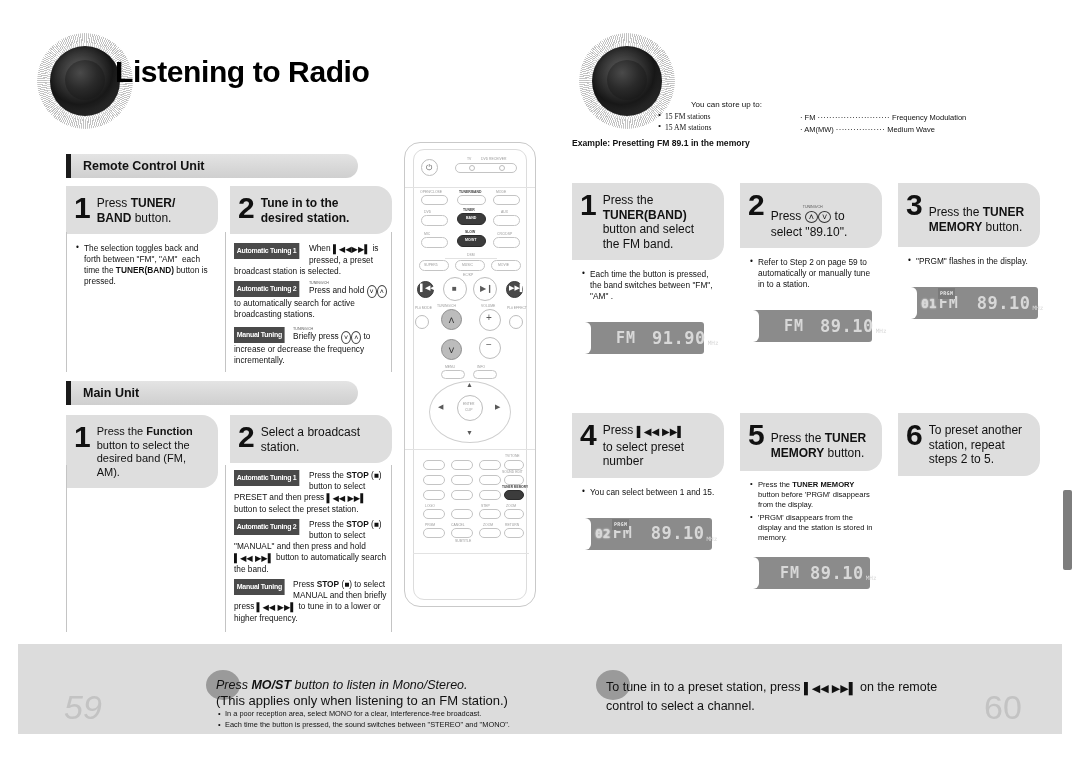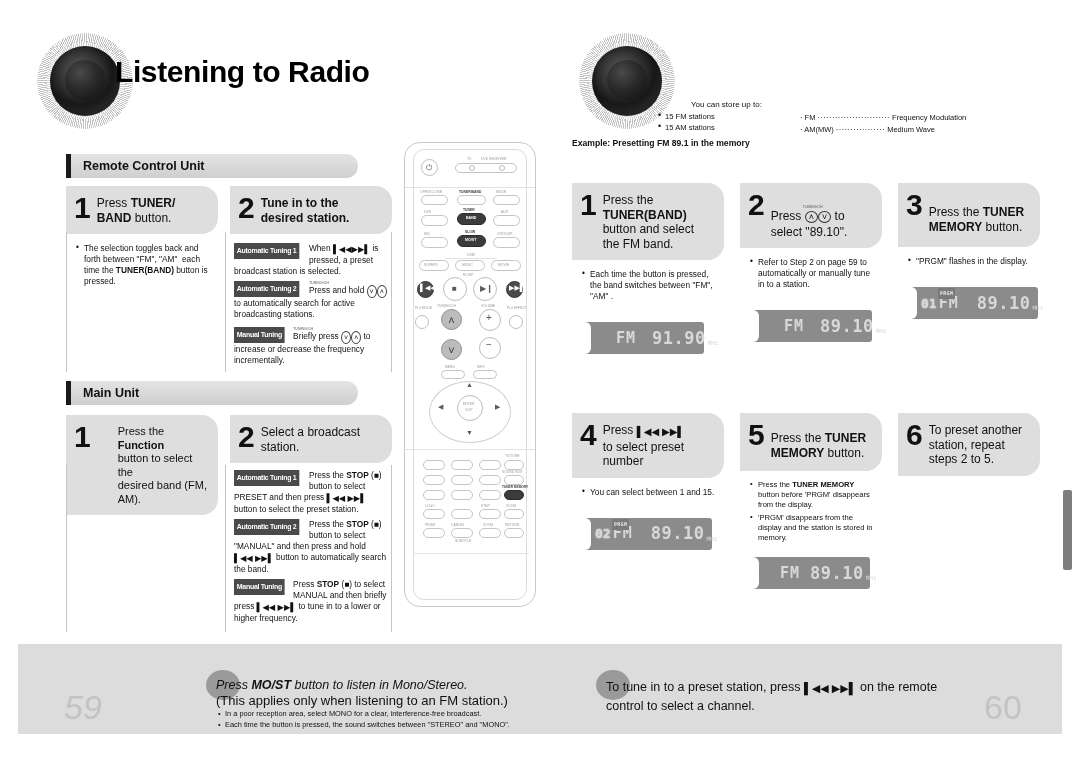--- a/index.html
+++ b/index.html
@@ -78,21 +78,21 @@
     display: flex; align-items: flex-start;
     padding: 8px 10px 9px 8px;
     min-height: 46px;
   }
   .step-num {
     font-size: 30px; font-weight: bold; line-height: 26px;
     color: #111; flex: none; margin-right: 7px; margin-top: 1px;
     letter-spacing: -1px;
   }
   .step-text { font-size: 12px; line-height: 14.5px; color: #111; padding-top: 2px; }
-  .step-text.sm { font-size: 11px; line-height: 13.5px; margin-left: 21px; }
+  .step-text.sm { font-size: 11px; line-height: 13.5px; }
   .step-body {
     padding: 9px 6px 0 10px;
     font-size: 8.3px; line-height: 11px; color: #111;
   }
   .bullets li { list-style: none; position: relative; padding-left: 8px; margin-bottom: 3px; }
   .bullets li:before { content: "\2022"; position: absolute; left: 0; top: -1px; }
 
   
   .vline { position: absolute; width: 1px; background: #c4c4c4; }
 
@@ -453,21 +453,21 @@
   <div class="ring-wrap" style="left:568px; top:22px;">
     <div class="ring-outer"></div>
       <div class="ring-mid"></div>
     <div class="ring-cone"></div>
       <div class="ring-dome"></div>
   </div>
 
 
   <div class="lede" style="left:655px; top:98px; width:160px; font-size:8px;margin-left:36px;">You can store up to:</div>
 
-  <ul class="storebullets" style="left:658px; top:111px;">
+  <ul class="storebullets" style="left:658px; top:111px;font-family:Liberation Serif, serif;">
     <li>15 FM stations</li>
     <li>15 AM stations</li>
   </ul>
 
   <div class="legend" style="left:800px; top:112px;">
     <div>
       · <span>FM</span>
       <span class="dots">·························</span>
       <span>Frequency Modulation</span>
     </div>

